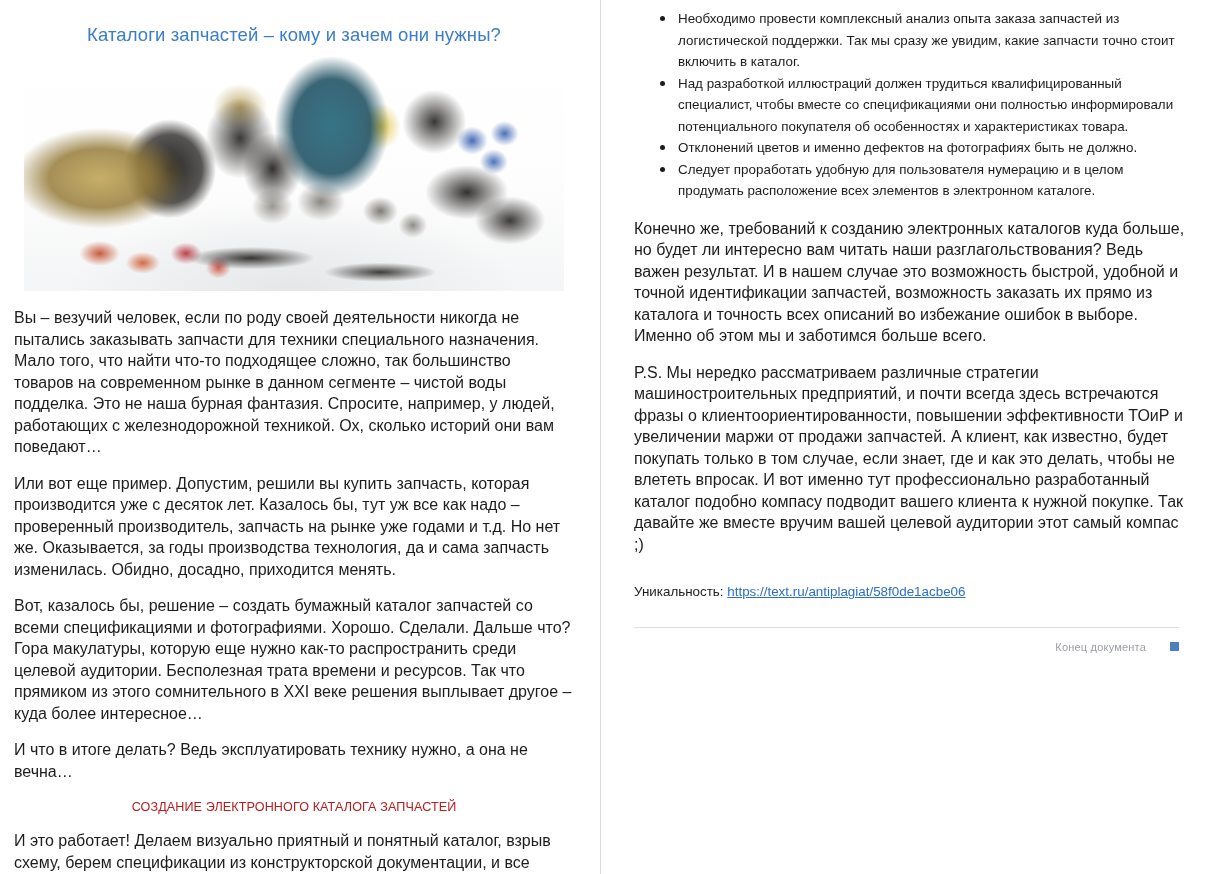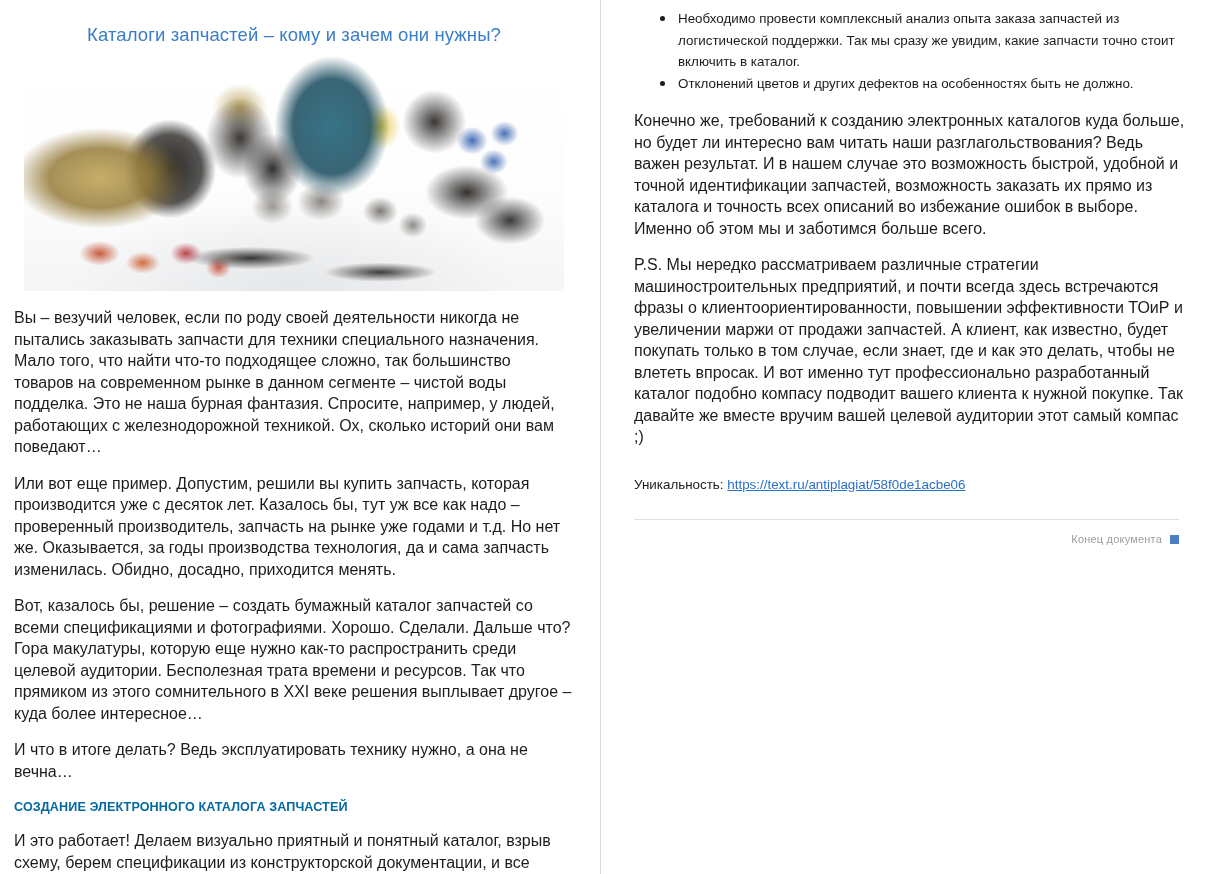--- a/index.html
+++ b/index.html
@@ -92,23 +92,24 @@
   .body-text {
     font-size: 16px;
     line-height: 21.5px;
     color: #1c1c1c;
     margin: 0 0 15px 0;
     text-align: left;
   }
   .body-text:last-child { margin-bottom: 0; }
 
   .section-heading {
+    text-align: center;
     font-size: 12.6px;
-    font-weight: bold;
-    color: #0369a1;
+    font-weight: normal;
+    color: #b91c1c;
     margin: 18px 0 16px 0;
     letter-spacing: 0.1px;
   }
 
   
   .col-right {
     position: absolute;
     left: 601px;
     top: 0;
     width: 610px;
@@ -158,21 +159,21 @@
     background: #dcdee0;
     width: 545px;
   }
 
   .doc-end {
     margin-top: 13px;
     width: 545px;
     display: flex;
     justify-content: flex-end;
     align-items: center;
-    gap: 8px;
+    gap: 24px;
   }
   .doc-end-label {
     font-size: 11px;
     color: #9a9ea3;
     letter-spacing: 0.2px;
   }
   .doc-end-marker {
     width: 9px;
     height: 9px;
     background: #4a7fc1;
@@ -207,21 +208,29 @@
 
   <div class="col-right">
 
     <ul class="req-list">
       <li>
         <span class="bullet-dot"></span>
         <span class="li-text">Необходимо провести комплексный анализ опыта заказа запчастей из логистической поддержки. Так мы сразу же увидим, какие запчасти точно стоит включить в каталог.</span>
       </li>
       <li>
         <span class="bullet-dot"></span>
-        <span class="li-text">Отклонений цветов и других дефектов на особенностях быть не должно.</span>
+        <span class="li-text">Над разработкой иллюстраций должен трудиться квалифицированный специалист, чтобы вместе со спецификациями они полностью информировали потенциального покупателя об особенностях и характеристиках товара.</span>
+      </li>
+      <li>
+        <span class="bullet-dot"></span>
+        <span class="li-text">Отклонений цветов и именно дефектов на фотографиях быть не должно.</span>
+      </li>
+      <li>
+        <span class="bullet-dot"></span>
+        <span class="li-text">Следует проработать удобную для пользователя нумерацию и в целом продумать расположение всех элементов в электронном каталоге.</span>
       </li>
     </ul>
 
     <p class="body-text">Конечно же, требований к созданию электронных каталогов куда больше, но будет ли интересно вам читать наши разглагольствования? Ведь важен результат. И в нашем случае это возможность быстрой, удобной и точной идентификации запчастей, возможность заказать их прямо из каталога и точность всех описаний во избежание ошибок в выборе. Именно об этом мы и заботимся больше всего.</p>
     <p class="body-text">P.S. Мы нередко рассматриваем различные стратегии машиностроительных предприятий, и почти всегда здесь встречаются фразы о клиентоориентированности, повышении эффективности ТОиР и увеличении маржи от продажи запчастей. А клиент, как известно, будет покупать только в том случае, если знает, где и как это делать, чтобы не влететь впросак. И вот именно тут профессионально разработанный каталог подобно компасу подводит вашего клиента к нужной покупке. Так давайте же вместе вручим вашей целевой аудитории этот самый компас ;)</p>
 
     <p class="uniqueness-line"><span>Уникальность: </span><a class="uniqueness-link" href="#">https://text.ru/antiplagiat/58f0de1acbe06</a></p>
 
     <div class="footer-rule"></div>
 

